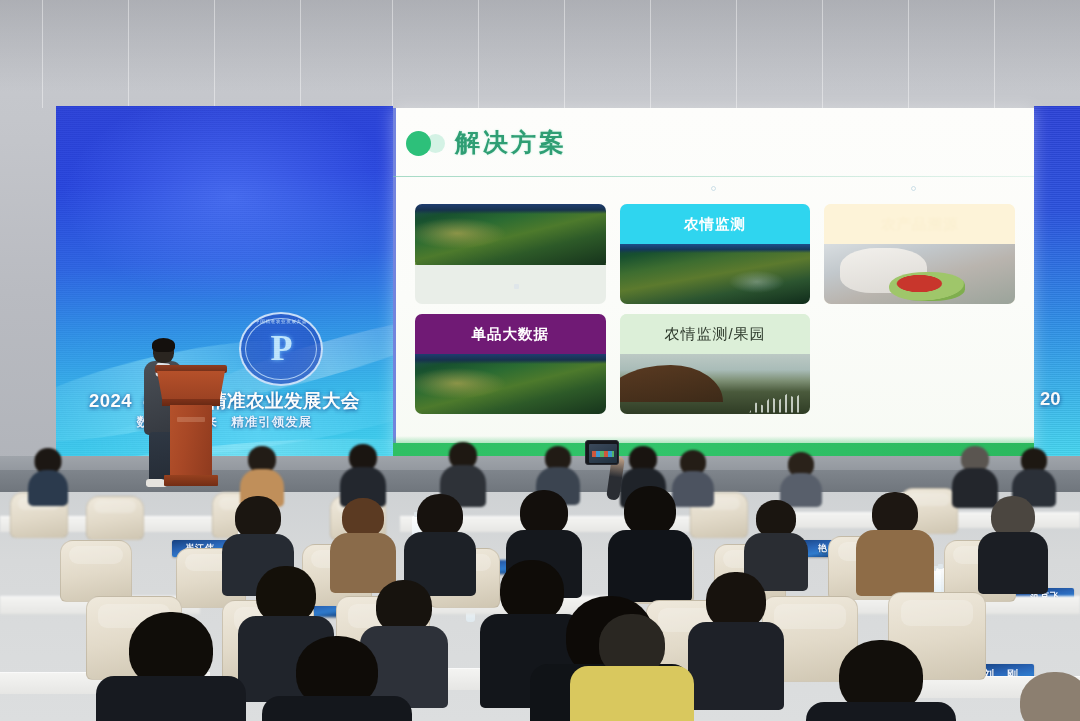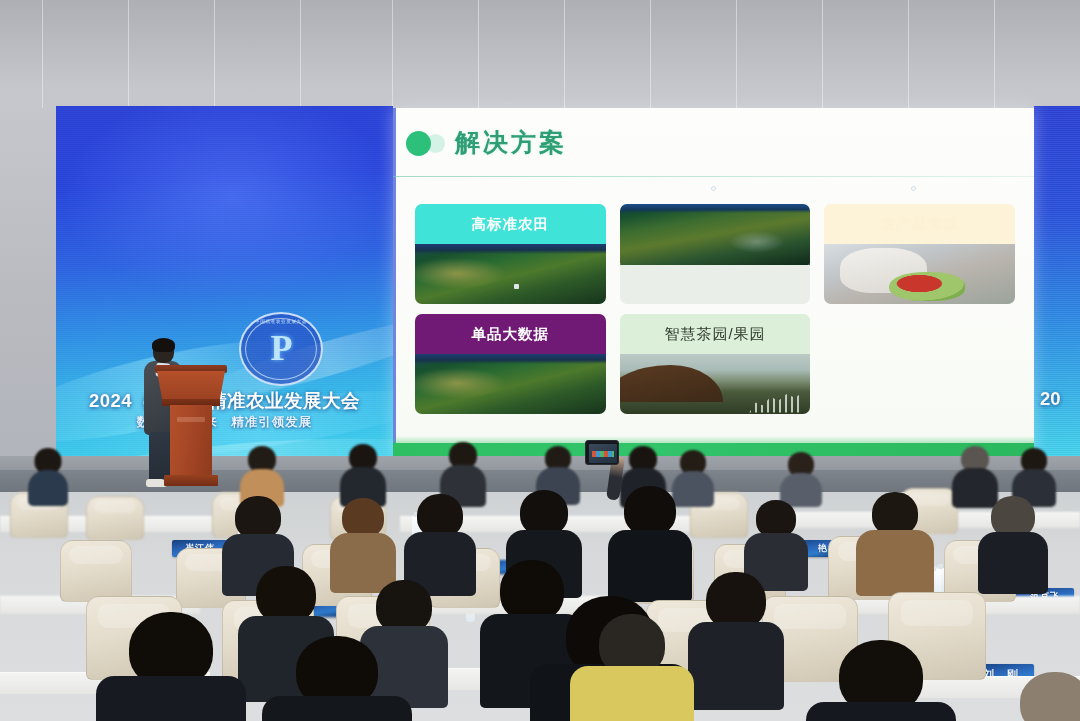--- a/index.html
+++ b/index.html
@@ -295,48 +295,48 @@
       <div class="slide-title">解决方案</div>
     </div>
     <div class="head-rule"></div>
 
     <div class="tick" style="left:318px"></div>
     <div class="tick" style="left:518px"></div>
 
     <div class="grid">
 
       <div class="card">
-        <div class="card-head blur" style="background:#3fe3d8">
-          <span class="card-head-txt" style="color:#ffffff">高标准农田</span>
-        </div>
         <div class="card-img img-field blur"></div>
       </div>
 
       <div class="card">
+        <div class="card-head blur" style="background:#2fd5ef">
+          <span class="card-head-txt" style="color:#ffffff">农情监测</span>
+        </div>
         <div class="card-img img-field2 blur"></div>
       </div>
 
 
       <div class="card" style="background:#fdf3d8">
         <div class="card-head blur2" style="background:#fdf3d8">
           <span class="card-head-txt" style="color:#fbf0d2">农产品溯源</span>
         </div>
         <div class="card-img img-market blur"></div>
       </div>
 
       <div class="card">
         <div class="card-head blur" style="background:#701a75">
           <span class="card-head-txt" style="color:#ffffff">单品大数据</span>
         </div>
         <div class="card-img img-field blur"></div>
       </div>
 
       <div class="card" style="background:#dcefd8">
         <div class="card-head" style="background:#dcefd8">
-          <span class="card-head-txt" style="color:#2e3a2c;font-weight:400;font-size:15px">智慧茶园/果园</span>
+          <span class="card-head-txt" style="color:#2e3a2c;font-weight:400;font-size:15px">农情监测/果园</span>
         </div>
         <div class="card-img img-tea blur"></div>
       </div>
 
     </div>
 
     <div class="slide-greenbar-fade"></div>
     <div class="slide-greenbar"></div>
   </div>
 

